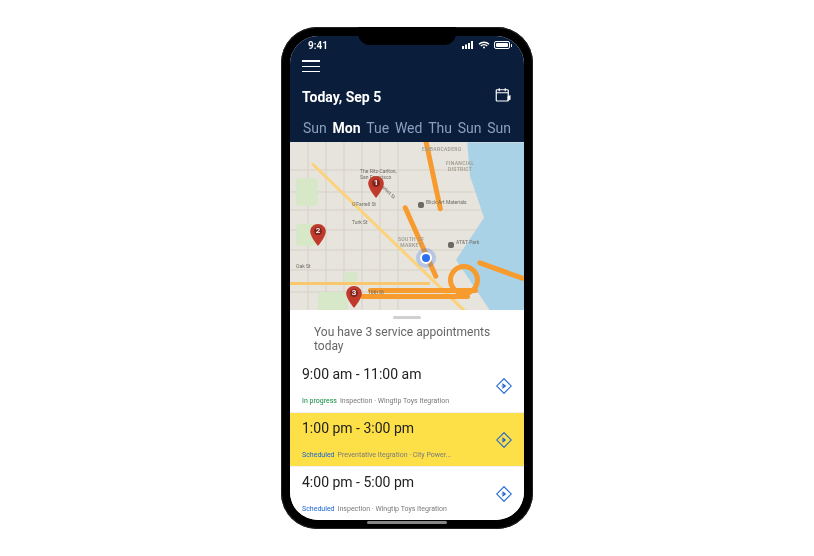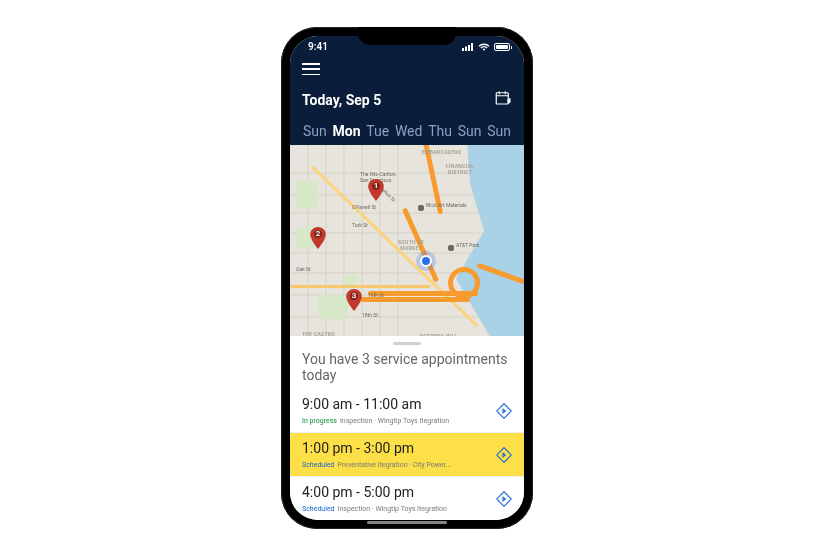--- a/index.html
+++ b/index.html
@@ -47,27 +47,27 @@
   .grid line{stroke:#d6d1c6;stroke-width:1}
   .pin{position:absolute;width:16px;height:22px;cursor:pointer}
   .pin svg{width:100%;height:100%}
   .pin .num{position:absolute;top:2px;left:0;right:0;text-align:center;font-size:8px;color:#fff;font-weight:600}
   .me{position:absolute;width:12px;height:12px;background:#2e6ff0;border:2px solid #fff;border-radius:50%;box-shadow:0 0 0 4px rgba(46,111,240,.25)}
   .maplabel{position:absolute;font-size:5px;color:#6d6a62;line-height:1.1;white-space:nowrap}
   .poi-dot{position:absolute;width:6px;height:6px;background:#6d6a62;border-radius:2px}
   .neigh{position:absolute;font-size:5px;color:#a09b8e;font-weight:600;letter-spacing:.3px}
   .drag{width:28px;height:3px;background:#d0d0d0;border-radius:2px;margin:6px auto 4px auto}
   .sheet{flex:1;background:#fff;display:flex;flex-direction:column}
-  .sheet-head{font-size:14px;color:#666;padding:2px 12px 6px 12px}
+  .sheet-head{font-size:12px;color:#666;padding:2px 12px 6px 24px}
   .appt{display:flex;align-items:center;justify-content:space-between;padding:7px 12px;border-bottom:1px solid #eef0f2;cursor:pointer}
   .appt:last-of-type{border-bottom:0}
   .appt.sel{background:#fde047}
   .appt-main{min-width:0;flex:1}
   .appt-time{font-size:14px;color:#222}
-  .appt-sub{font-size:7px;color:#7a7a7a;margin-top:5px;display:flex;gap:3px;align-items:flex-end;white-space:nowrap;overflow:hidden;text-overflow:ellipsis}
+  .appt-sub{font-size:7px;color:#7a7a7a;margin-top:15px;display:flex;gap:3px;align-items:flex-end;white-space:nowrap;overflow:hidden;text-overflow:ellipsis}
   .status-inprog{color:#0f8a3c}
   .status-sched{color:#1a64d4}
   .nav-icon{flex:0 0 auto;margin-left:8px;color:#1a64d4}
   .nav-icon svg{display:block}
   .footer-fill{flex:1}
 </style>
 </head>
 <body>
 
 <div class="stage">

